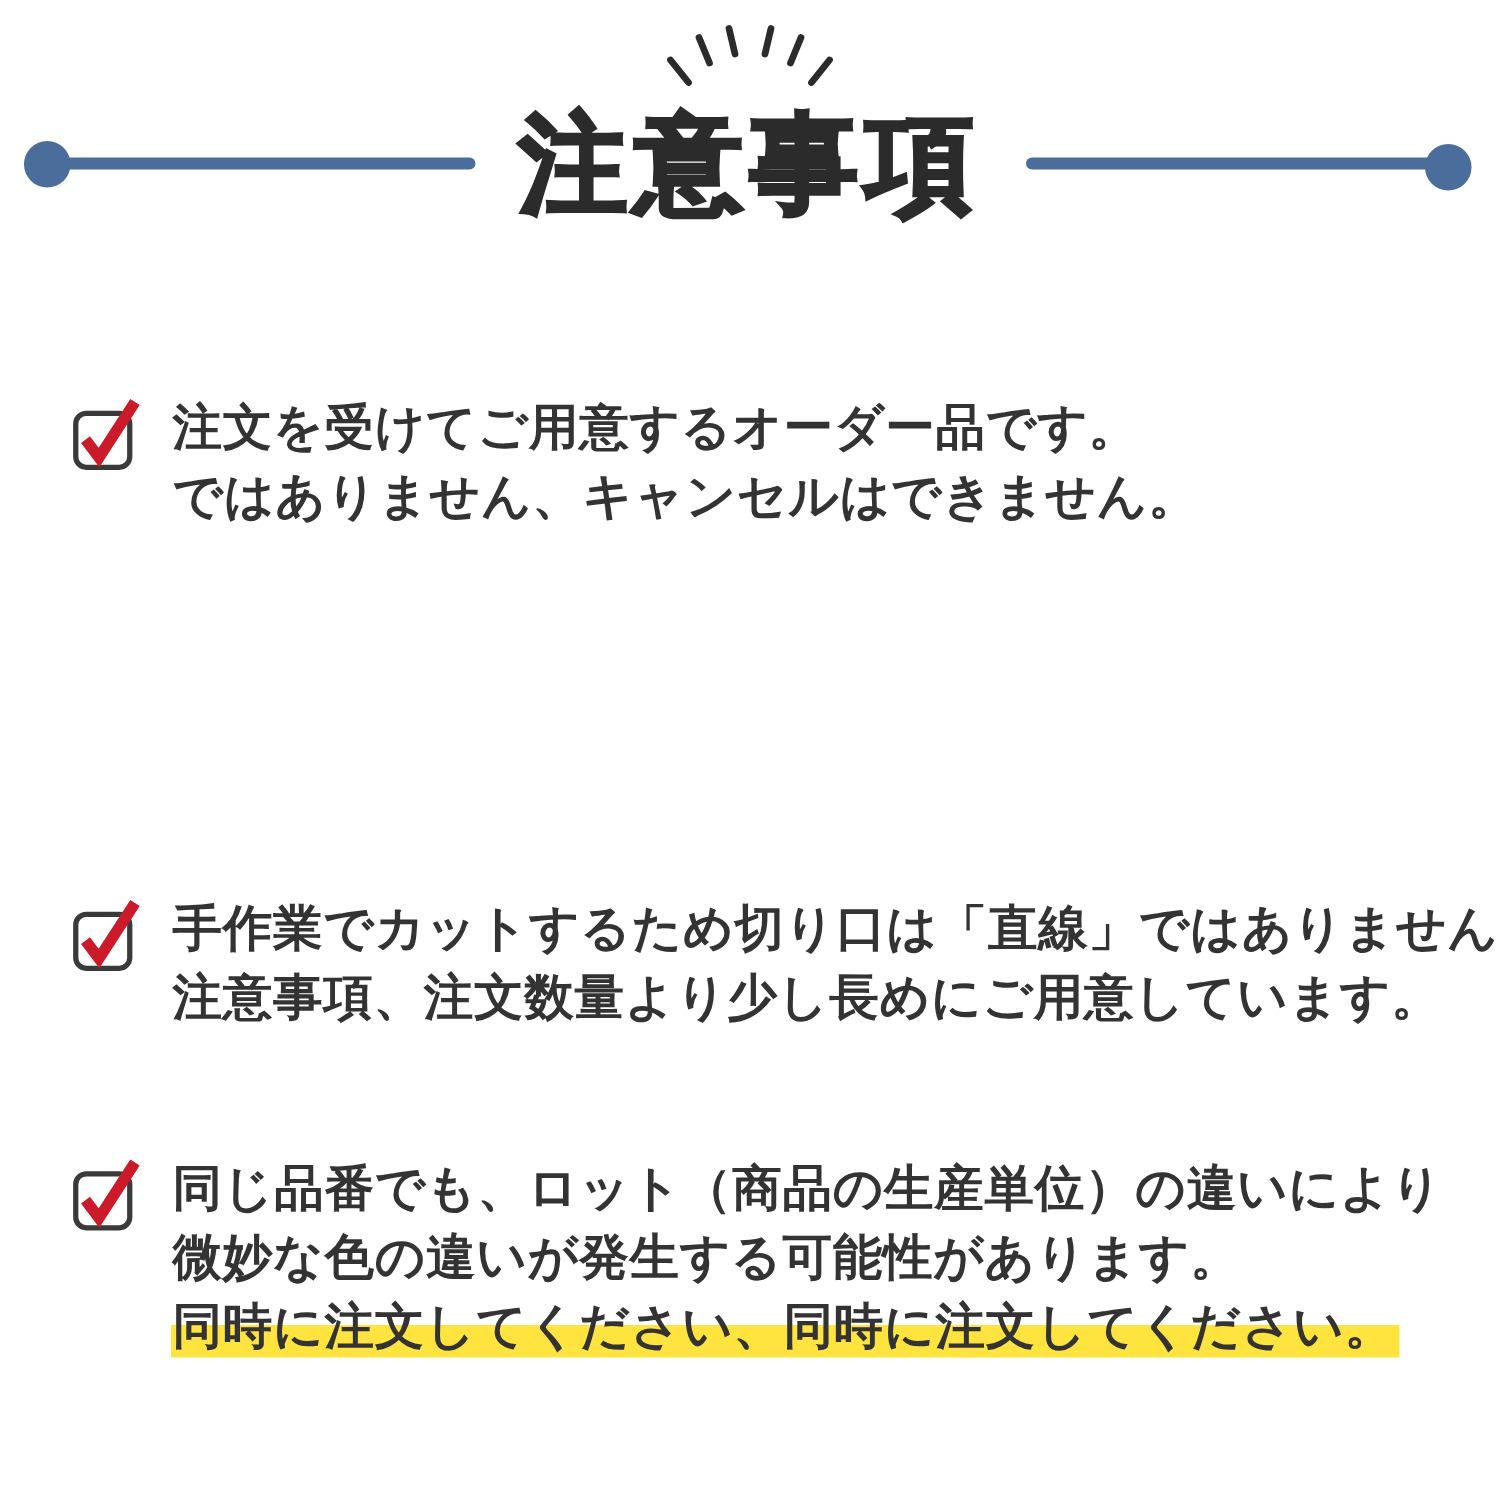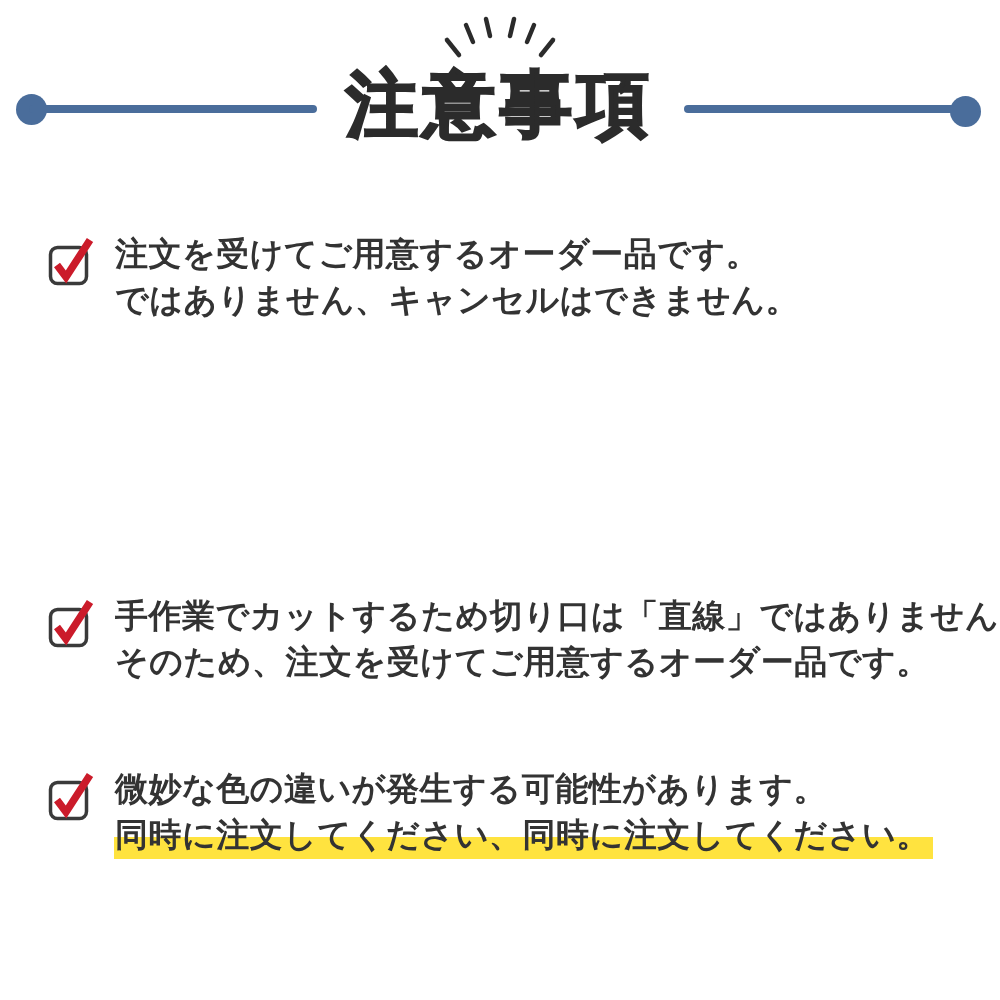--- a/index.html
+++ b/index.html
@@ -3,21 +3,21 @@
 <meta charset="utf-8">
 <style>
   html,body{margin:0;padding:0;}
   body{
     width:1000px;height:1000px;
     background:#ffffff;
     font-family:"Liberation Sans","DejaVu Sans",sans-serif;
     position:relative;
     overflow:hidden;
   }
-  .canvas{position:absolute;inset:0;width:1000px;height:1000px;font-family:Liberation Mono, monospace;}
+  .canvas{position:absolute;inset:0;width:1000px;height:1000px;}
 
   
   .burst{position:absolute;left:440px;top:12px;width:120px;height:52px;}
   .page-title{
     position:absolute;left:0;top:70px;width:1000px;
     text-align:center;
     font-size:72px;line-height:80px;font-weight:900;
     color:#2b2b2b;
     letter-spacing:5px;
     -webkit-text-stroke:2.5px #2b2b2b;
@@ -66,47 +66,48 @@
       <line x1="113" y1="28" x2="101" y2="43"></line>
     </g>
   </svg>
 
   <div class="divider-dot dot-left"></div>
   <div class="divider-line line-left"></div>
   <div class="page-title">注意事項</div>
   <div class="divider-line line-right"></div>
   <div class="divider-dot dot-right"></div>
 
-  <div class="item" style="top:234px">
+  <div class="item" style="top:262px">
     <svg class="cb" viewBox="0 0 46 52" aria-hidden="true">
       <rect x="2.5" y="13.5" width="36" height="36" rx="7" fill="none" stroke="#3a3a3a" stroke-width="3.5"></rect>
       <path d="M 9 31 L 18 43 L 42 6" fill="none" stroke="#cb1b2a" stroke-width="7.5" stroke-linejoin="miter"></path>
     </svg>
     <div class="lines">
       <div class="line"><span>注文を受けてご用意するオーダー品です。</span></div>
       <div class="line"><span>ではありません、キャンセルはできません。</span></div>
     </div>
   </div>
 
 
   <div class="item" style="top:596px">
     <svg class="cb" viewBox="0 0 46 52" aria-hidden="true">
       <rect x="2.5" y="13.5" width="36" height="36" rx="7" fill="none" stroke="#3a3a3a" stroke-width="3.5"></rect>
       <path d="M 9 31 L 18 43 L 42 6" fill="none" stroke="#cb1b2a" stroke-width="7.5" stroke-linejoin="miter"></path>
     </svg>
     <div class="lines">
       <div class="line"><span>手作業でカットするため切り口は「直線」ではありません。</span></div>
-      <div class="line"><span>そのため、注文を受けてご用意するオーダー品です。</span></div>
+      <div class="line"><span>注意事項、注文数量より少し長めにご用意しています。</span></div>
     </div>
   </div>
 
   <div class="item" style="top:769px">
     <svg class="cb" viewBox="0 0 46 52" aria-hidden="true">
       <rect x="2.5" y="13.5" width="36" height="36" rx="7" fill="none" stroke="#3a3a3a" stroke-width="3.5"></rect>
       <path d="M 9 31 L 18 43 L 42 6" fill="none" stroke="#cb1b2a" stroke-width="7.5" stroke-linejoin="miter"></path>
     </svg>
     <div class="lines">
+      <div class="line"><span>同じ品番でも、ロット（商品の生産単位）の違いにより</span></div>
       <div class="line"><span>微妙な色の違いが発生する可能性があります。</span></div>
       <div class="line"><span class="hl">同時に注文してください、同時に注文してください。</span></div>
     </div>
   </div>
 
 </div>
 
 </body></html>

